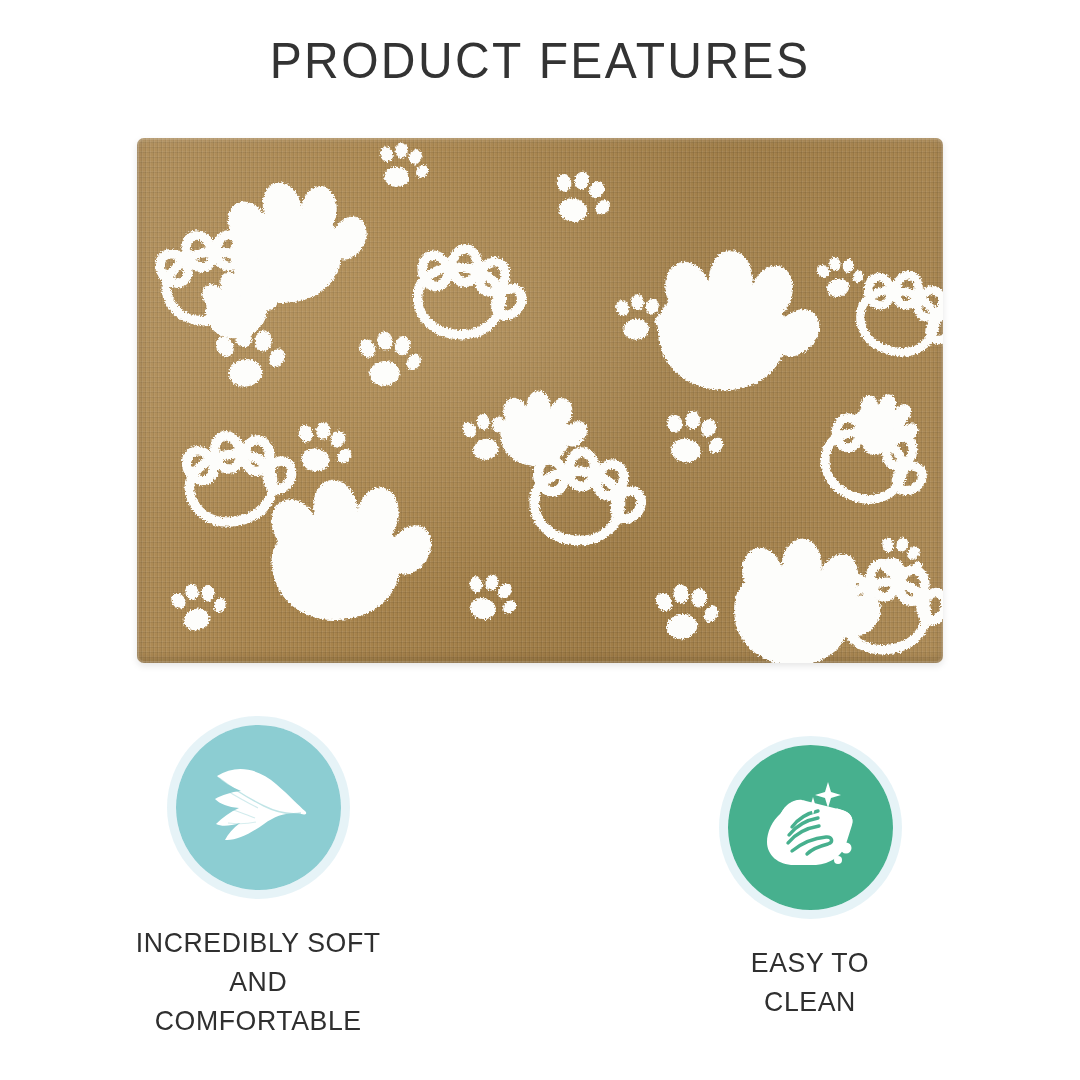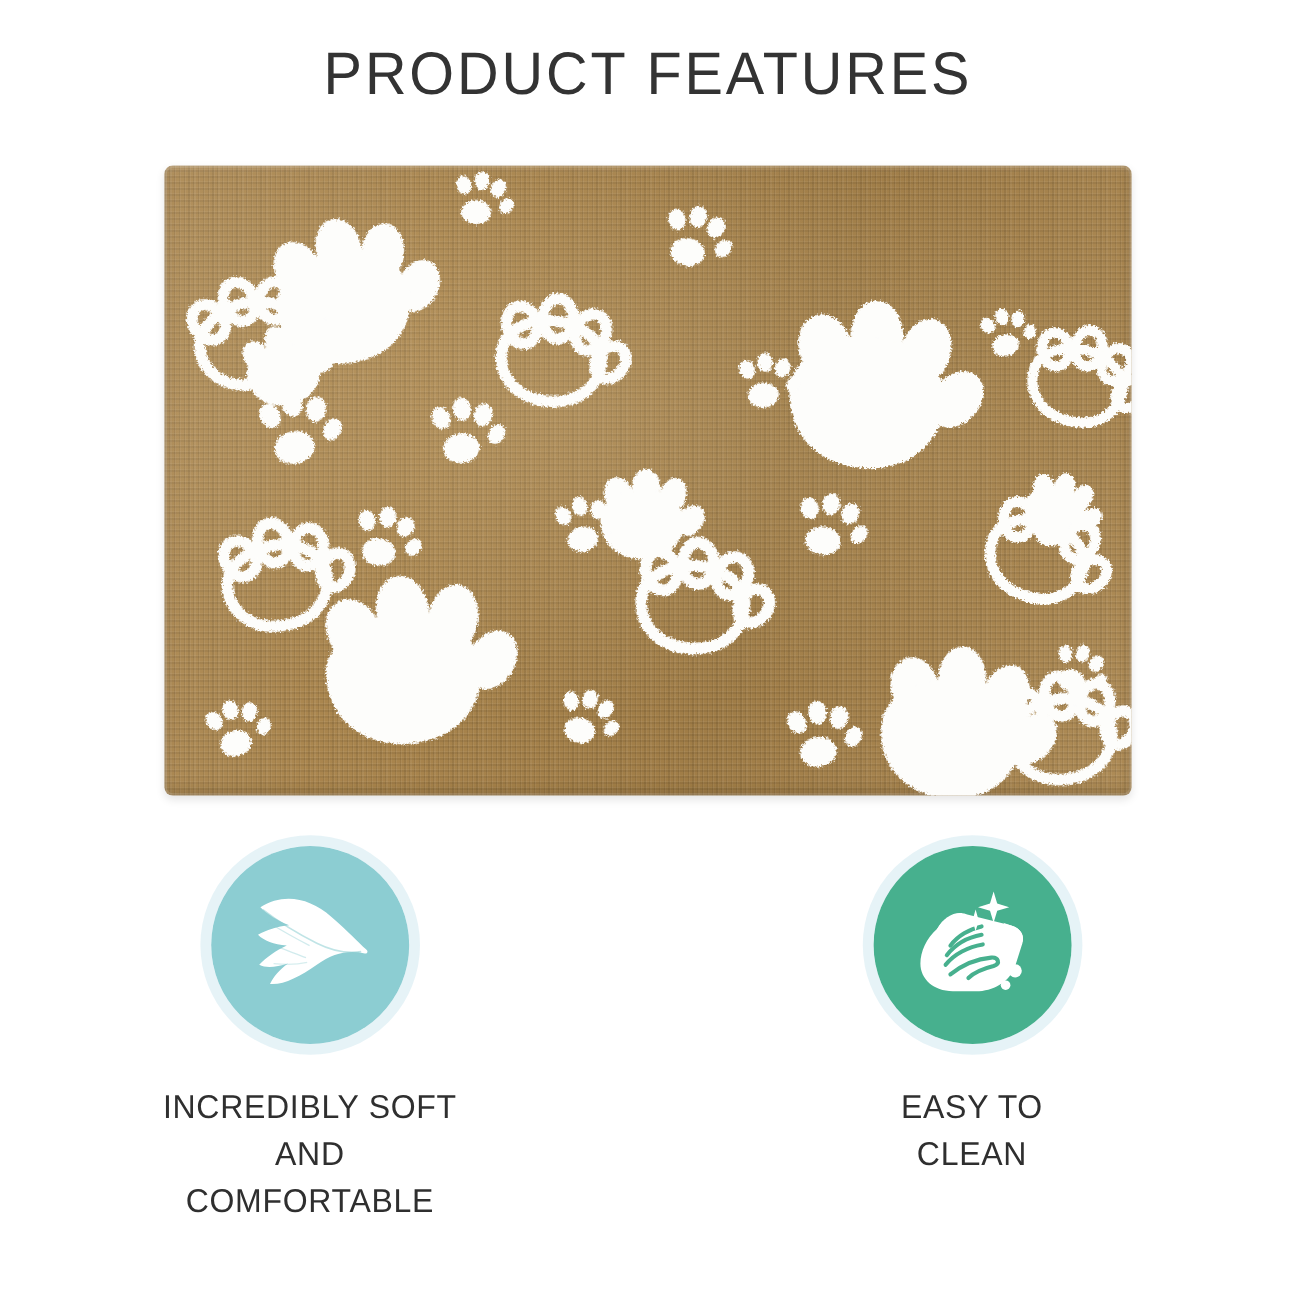--- a/index.html
+++ b/index.html
@@ -67,23 +67,24 @@
   }
   .rug-svg { position: absolute; inset: 0; width: 100%; height: 100%; }
   
   .paw-fill   { fill: #fdfdfb; }
   .paw-stroke { fill: none; stroke: #fdfdfb; }
 
   
   .features {
     position: absolute;
     left: 0;
-    top: 705px;
+    top: 725px;
     width: 1080px;
     display: flex;
+    align-items: center;
   }
   .feature {
     flex: 1 1 0;
     display: flex;
     flex-direction: column;
     align-items: center;
   }
   .badge {
     width: 165px;
     height: 165px;

